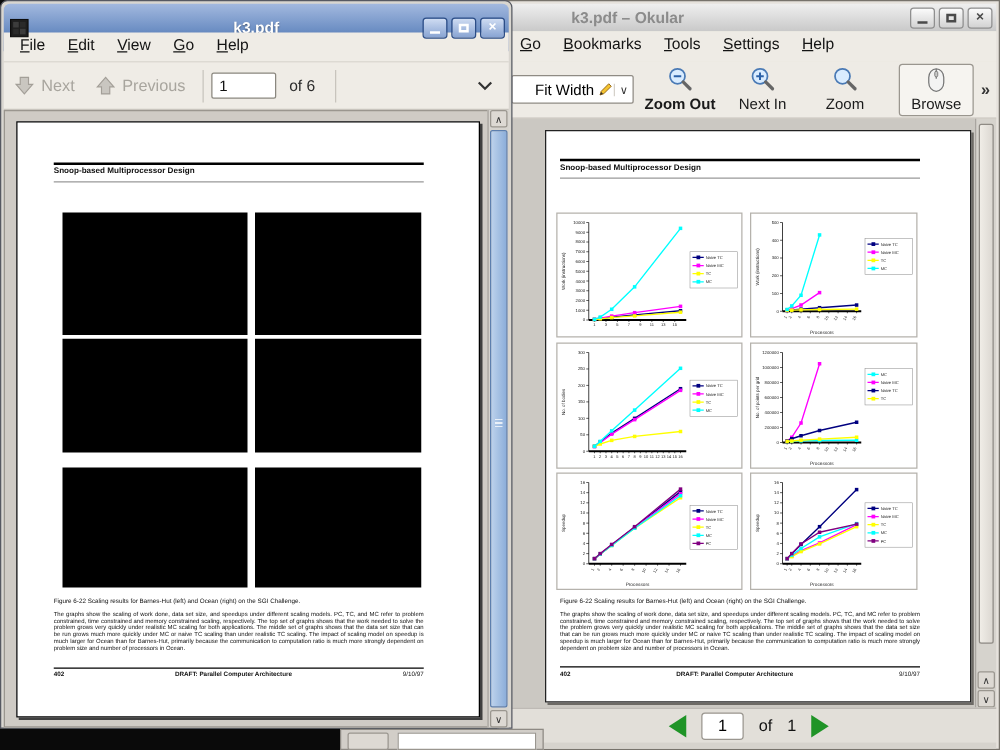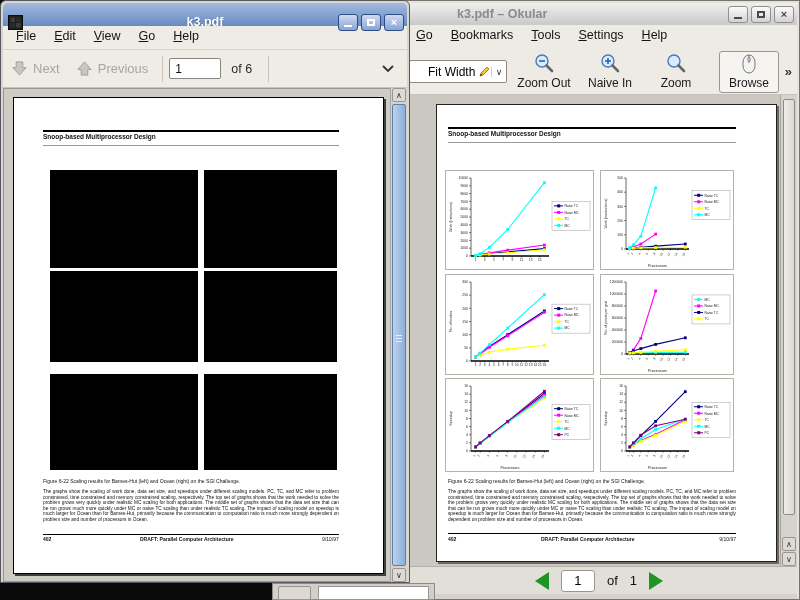--- a/index.html
+++ b/index.html
@@ -147,36 +147,36 @@
 
   <div id="ok-toolbar">
     <div id="ok-combo">
       <span class="lbl">Fit Width</span>
       <svg width="13" height="13" viewBox="0 0 13 13">
         <polygon points="2,11 3,8 9,2 11,4 5,10" fill="#f4c430" stroke="#9a6b1a" stroke-width="0.8"></polygon>
         <polygon points="2,11 3,8.6 4.4,10" fill="#333"></polygon>
       </svg>
       <span class="caret">∨</span>
     </div>
-    <div class="tbtn" style="margin-left:4px;">
+    <div class="tbtn" style="margin-left:4px;font-weight:bold;">
       <svg width="22" height="22" viewBox="0 0 22 22">
         <circle cx="9" cy="8" r="6" fill="#d9ecff" stroke="#4a7ab5" stroke-width="1.4"></circle>
         <line x1="6" y1="8" x2="12" y2="8" stroke="#2c62a8" stroke-width="1.6"></line>
         <line x1="13.5" y1="12.5" x2="19" y2="18" stroke="#666" stroke-width="2.6" stroke-linecap="round"></line>
       </svg>
       <span>Zoom Out</span>
     </div>
     <div class="tbtn">
       <svg width="22" height="22" viewBox="0 0 22 22">
         <circle cx="9" cy="8" r="6" fill="#d9ecff" stroke="#4a7ab5" stroke-width="1.4"></circle>
         <line x1="6" y1="8" x2="12" y2="8" stroke="#2c62a8" stroke-width="1.6"></line>
         <line x1="9" y1="5" x2="9" y2="11" stroke="#2c62a8" stroke-width="1.6"></line>
         <line x1="13.5" y1="12.5" x2="19" y2="18" stroke="#666" stroke-width="2.6" stroke-linecap="round"></line>
       </svg>
-      <span>Naive In</span>
+      <span>Next In</span>
     </div>
     <div class="tbtn">
       <svg width="22" height="22" viewBox="0 0 22 22">
         <circle cx="9" cy="8" r="6" fill="#d9ecff" stroke="#4a7ab5" stroke-width="1.4"></circle>
         <line x1="13.5" y1="12.5" x2="19" y2="18" stroke="#666" stroke-width="2.6" stroke-linecap="round"></line>
       </svg>
       <span>Zoom</span>
     </div>
     <div class="tbtn pressed" style="margin-left:10px;">
       <svg width="18" height="22" viewBox="0 0 18 22">

